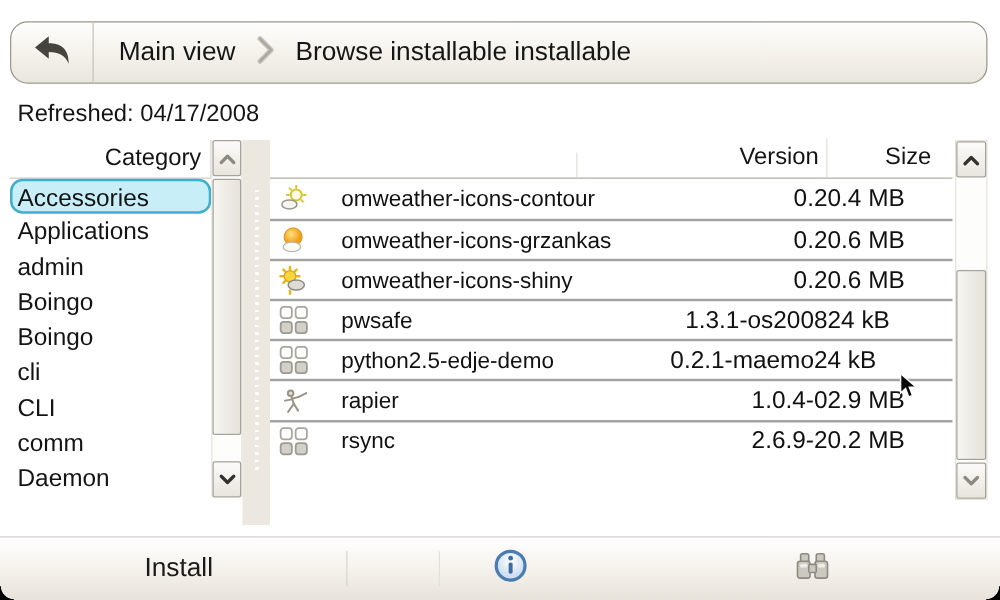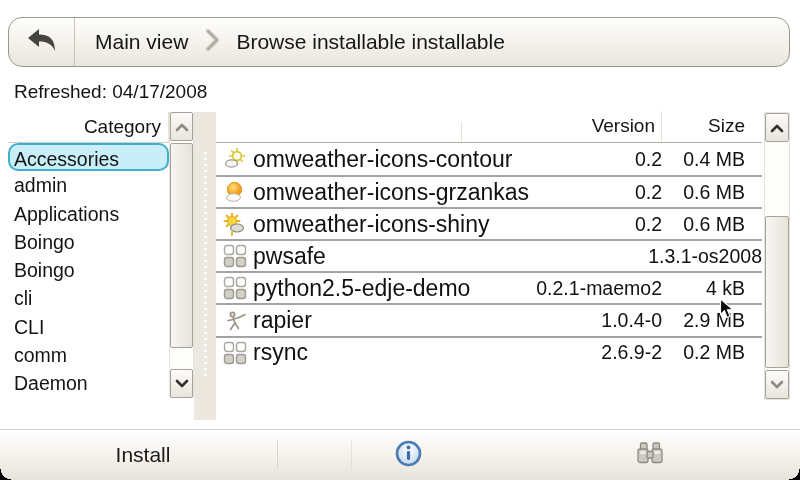--- a/index.html
+++ b/index.html
@@ -77,23 +77,23 @@
   .pkgpanel { position: absolute; left: 216px; top: 112px; width: 546px; height: 288px; background: #fff; }
   .pkg-header { display: flex; height: 31px; border-bottom: 1px solid #b2afa5; align-items: flex-end; }
   .pkg-header .h-name { flex: 1; border-right: 1px solid #e2dfd7; height: 20px; }
   .pkg-header .h-ver  { width: 200px; text-align: right; font-size: 19px; color: #141414; border-right: 1px solid #e2dfd7; padding-right: 6px; height: 31px; line-height: 30px;}
   .pkg-header .h-size { width: 100px; text-align: right; font-size: 19px; color: #141414; padding-right: 17px; height: 31px; line-height: 30px;}
   .pkg-row { display: flex; height: 32.1px; align-items: center; cursor: pointer; }
   .pkg-row + .pkg-row { border-top: 2px solid #a3a3a3; }
   .c-name { flex: 1; display: flex; align-items: center; min-width: 0; }
   .pkg-icon { width: 26px; height: 26px; margin-left: 6px; margin-right: 5px; flex: none;
     display: flex; align-items: center; justify-content: center; }
-  .nm { font-size: 23px; color: #111; white-space: nowrap; }
+  .nm { font-size: 18px; color: #111; white-space: nowrap; margin-left: 20px; }
   .c-ver  { width: 200px; text-align: right; font-size: 19.5px; color: #111; white-space: nowrap; }
-  .c-size { width: 100px; text-align: right; font-size: 19.5px; color: #111; padding-right: 17px; white-space: nowrap; }
+  .c-size { width: 100px; font-size: 19.5px; color: #111; padding-right: 17px; white-space: nowrap; }
 
   .pkgscroll { position: absolute; left: 764px; top: 112px; width: 26px; height: 288px;
     background: #fdfdfc; border: 1px solid #e6e3db; }
   .pkgscroll .sb-thumb { top: 103px; height: 152px; }
 
   
   .bottombar {
     position: absolute; left: 0; top: 429px; width: 800px; height: 51px;
     border-top: 1px solid #d5d2ca;
     background: linear-gradient(#ffffff, #f4f1ea 55%, #e7e3db);
@@ -141,22 +141,22 @@
     <span class="crumb-current">Browse installable installable</span>
   </div>
 </div>
 
 <div class="refreshed">Refreshed: 04/17/2008</div>
 
 <div class="catpanel">
   <div class="catlist">
     <div class="cat-header">Category</div>
     <div class="cat-item selected">Accessories</div>
+    <div class="cat-item">Applications</div>
     <div class="cat-item">admin</div>
-    <div class="cat-item">Applications</div>
     <div class="cat-item">Boingo</div>
     <div class="cat-item">Boingo</div>
     <div class="cat-item">cli</div>
     <div class="cat-item">CLI</div>
     <div class="cat-item">comm</div>
     <div class="cat-item">Daemon</div>
   </div>
   <div class="vscroll">
     <div class="sb-btn top">
       <svg width="14" height="10" viewBox="0 0 14 10">
@@ -256,20 +256,21 @@
         <svg width="24" height="24" viewBox="0 0 24 24">
           <rect x="1.5" y="1.5" width="9" height="9" rx="2.5" fill="#ffffff" stroke="#a9a69e" stroke-width="1.4"></rect>
           <rect x="13.5" y="1.5" width="9" height="9" rx="2.5" fill="#ffffff" stroke="#a9a69e" stroke-width="1.4"></rect>
           <rect x="1.5" y="13.5" width="9" height="9" rx="2.5" fill="#d3d0c8" stroke="#9d9a92" stroke-width="1.4"></rect>
           <rect x="13.5" y="13.5" width="9" height="9" rx="2.5" fill="#d3d0c8" stroke="#9d9a92" stroke-width="1.4"></rect>
         </svg>
       </span>
       <span class="nm">pwsafe</span>
     </div>
     <div class="c-ver">1.3.1-os2008</div>
+    <div class="c-size">24 kB</div>
   </div>
 
   <div class="pkg-row">
     <div class="c-name">
       <span class="pkg-icon">
         <svg width="24" height="24" viewBox="0 0 24 24">
           <rect x="1.5" y="1.5" width="9" height="9" rx="2.5" fill="#ffffff" stroke="#a9a69e" stroke-width="1.4"></rect>
           <rect x="13.5" y="1.5" width="9" height="9" rx="2.5" fill="#ffffff" stroke="#a9a69e" stroke-width="1.4"></rect>
           <rect x="1.5" y="13.5" width="9" height="9" rx="2.5" fill="#d3d0c8" stroke="#9d9a92" stroke-width="1.4"></rect>
           <rect x="13.5" y="13.5" width="9" height="9" rx="2.5" fill="#d3d0c8" stroke="#9d9a92" stroke-width="1.4"></rect>

